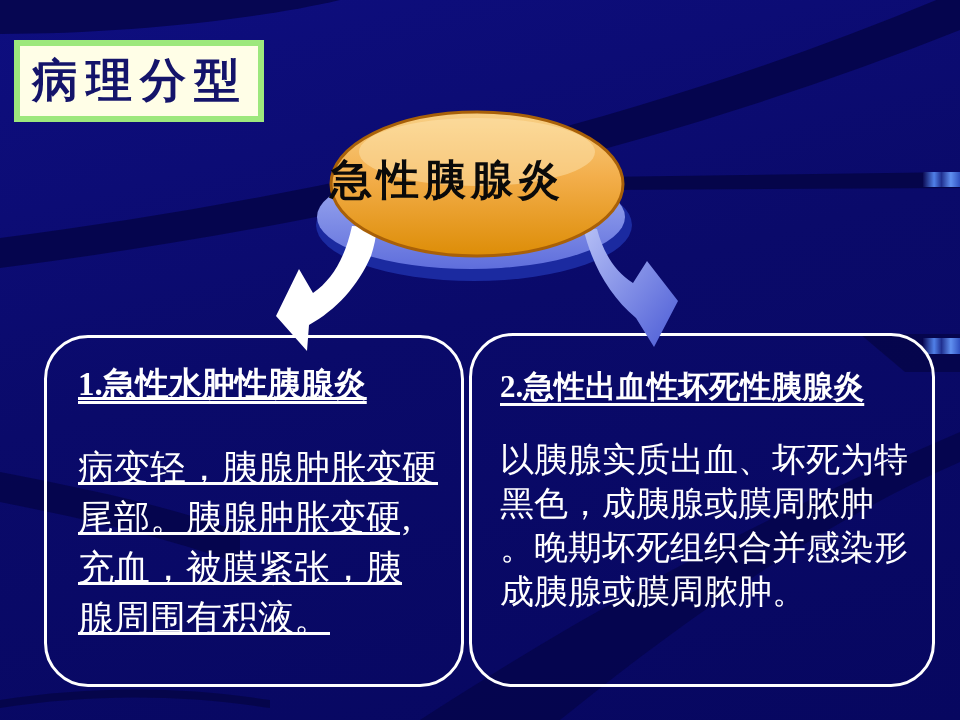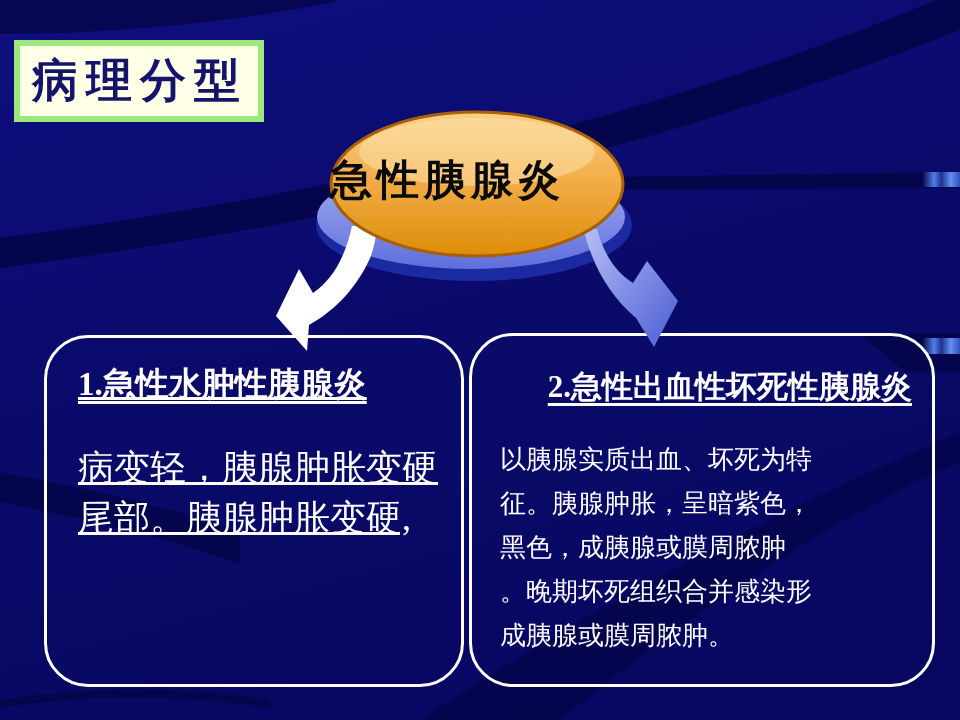--- a/index.html
+++ b/index.html
@@ -29,24 +29,24 @@
     position:absolute;z-index:2;box-sizing:border-box;
     border:3px solid var(--box-border,#ffffff);border-radius:44px;
     color:var(--text-white,#ffffff);
   }
   .branch-box.left{left:44px;top:335px;width:420px;height:352px;padding:24px 26px 0 31px;text-decoration:underline;}
   .branch-box.right{left:469px;top:333px;width:466px;height:354px;padding:30px 20px 0 28px;}
   .branch-heading{
     font-weight:bold;text-decoration:underline;text-underline-offset:6px;white-space:nowrap;
   }
   .branch-box.left .branch-heading{font-size:33px;margin-bottom:36px;}
-  .branch-box.right .branch-heading{font-size:31px;margin-bottom:30px;text-align:right;}
+  .branch-box.right .branch-heading{font-size:31px;margin-bottom:30px;}
   .branch-body div{white-space:nowrap;}
   .branch-box.left .branch-body div{font-size:36px;line-height:50px;}
-  .branch-box.right .branch-body div{font-size:26px;line-height:44px;font-family:Liberation Serif, serif;}
+  .branch-box.right .branch-body div{font-size:34px;line-height:44px;font-family:Liberation Serif, serif;}
 
   
   .root-label{
     position:absolute;z-index:4;left:330px;top:152px;width:294px;
     text-align:left;font-family:"DejaVu Sans","Liberation Sans",sans-serif;
     font-size:42px;font-weight:bold;letter-spacing:5px;color:#0a0a0a;white-space:nowrap;
   }
 
   .watermark{
     position:absolute;z-index:4;left:28px;top:690px;
@@ -77,28 +77,29 @@
     <path d="M-20,468 C70,486 150,500 240,532 L240,564 C150,532 70,516 -20,498 Z" fill="#05054a" opacity="0.85"></path>
     <path d="M960,432 C790,505 620,590 420,720 L560,720 C710,598 845,512 960,462 Z" fill="#05054a" opacity="0.8"></path>
     <path d="M0,700 C90,686 180,686 270,700 L270,708 C180,694 90,694 0,708 Z" fill="#050548" opacity="0.9"></path>
   </svg>
 
   <div class="branch-box left">
     <div class="branch-heading">1.急性水肿性胰腺炎</div>
     <div class="branch-body">
       <div>病变轻，胰腺肿胀变硬</div>
       <div>尾部。胰腺肿胀变硬,</div>
+      <div>充血，被膜紧张，胰</div>
+      <div>腺周围有积液。</div>
     </div>
   </div>
 
   <div class="branch-box right">
     <div class="branch-heading">2.急性出血性坏死性胰腺炎</div>
     <div class="branch-body">
       <div>以胰腺实质出血、坏死为特</div>
-      <div>征。胰腺肿胀，呈暗紫色，</div>
       <div>黑色，成胰腺或膜周脓肿</div>
       <div>。晚期坏死组织合并感染形</div>
       <div>成胰腺或膜周脓肿。</div>
     </div>
   </div>
 
   <svg class="layer art-layer" viewBox="0 0 960 720">
     <defs>
       <linearGradient id="platterGrad" x1="0" y1="0" x2="0" y2="1">
         <stop offset="0" stop-color="#a5b2f2"></stop>

